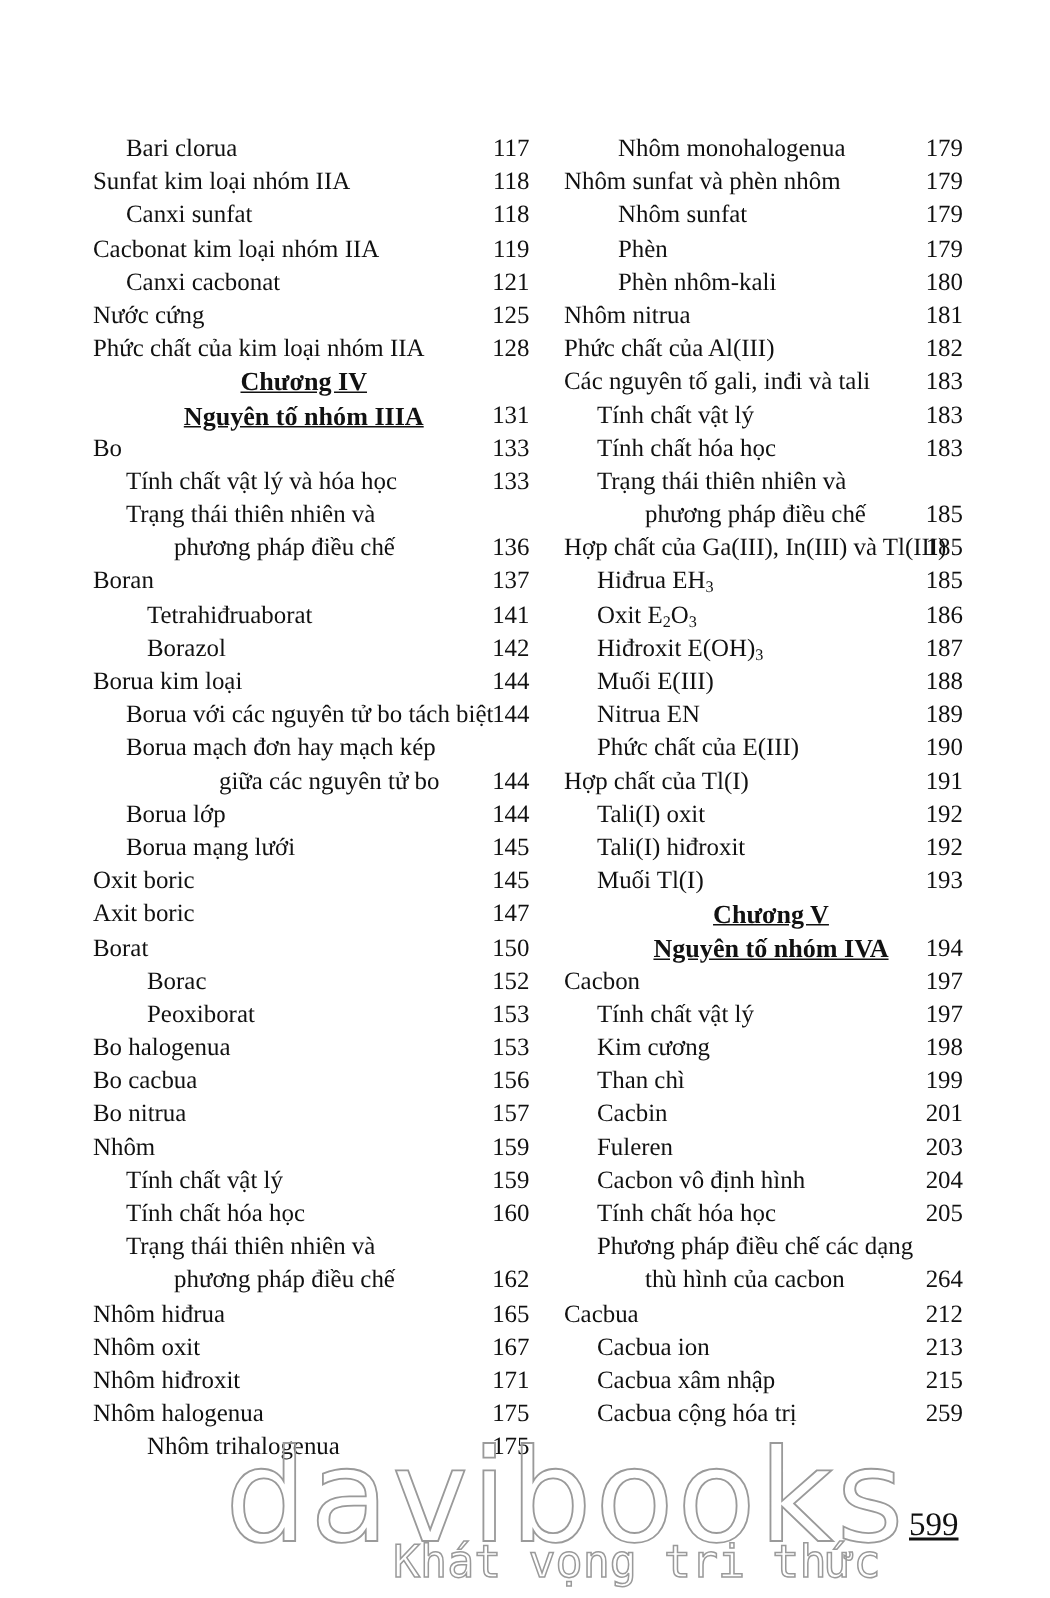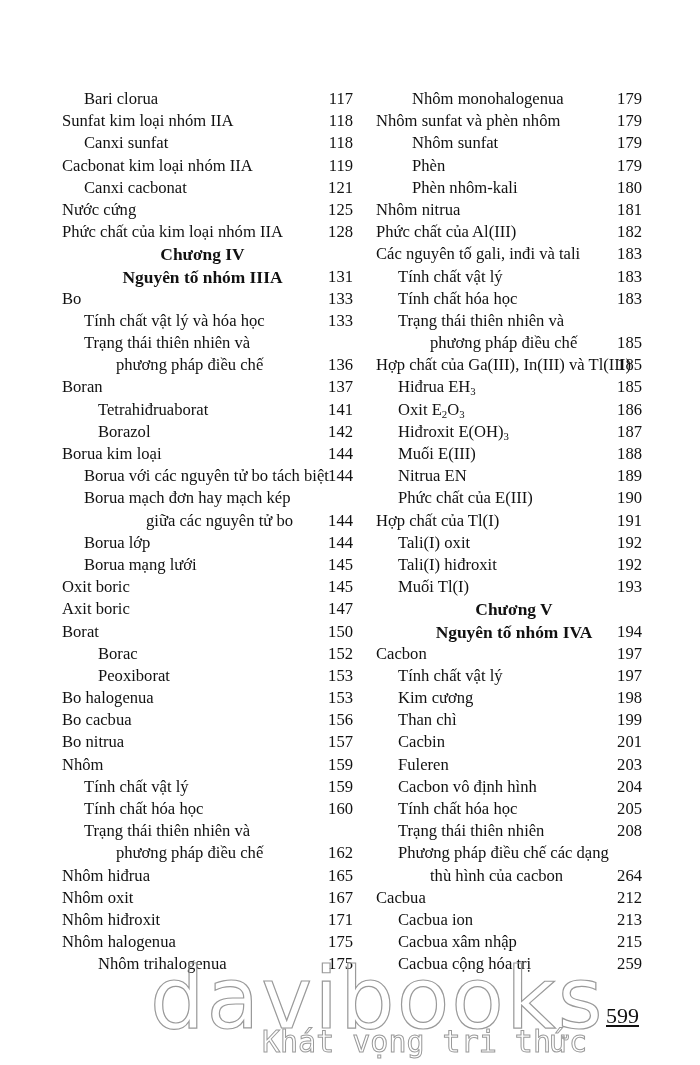--- a/index.html
+++ b/index.html
@@ -25,21 +25,21 @@
     .row .t { position: absolute; left: 0; }
     .row .p { position: absolute; right: 0; text-align: right; }
     .col-left .row .p { right: 2px; }
     .col-right .row .p { right: 22px; }
     .l1 .t { left: 12px; }
     .l2 .t { left: 34px; }
     .l2b .t { left: 48px; }
     .l3 .t { left: 66px; }
     .l4 .t { left: 96px; }
     .head .t { font-weight: bold; font-size: 17.4px; }
-    .head-center .t { left: 0; right: 0; text-align: center; }
+    .head-center .t { left: 0; right: 0; text-align: center; text-decoration: underline; }
     sub { font-size: 0.65em; vertical-align: -0.25em; line-height: 0; }
 
     .pagenum {
       position: absolute; left: 606px; top: 1003px;
       font-size: 22px;
       text-decoration: underline;
     }
     .wm-brand {
       position: absolute; left: 150px; top: 955px;
       font-family: "DejaVu Sans", sans-serif;
@@ -350,24 +350,20 @@
       </div>
       <div class="row l2">
         <span class="t"><span>Cacbon vô định hình</span></span>
         <span class="p">204</span>
       </div>
       <div class="row l2">
         <span class="t"><span>Tính chất hóa học</span></span>
         <span class="p">205</span>
       </div>
       <div class="row l2">
-        <span class="t"><span>Trạng thái thiên nhiên</span></span>
-        <span class="p">208</span>
-      </div>
-      <div class="row l2">
         <span class="t"><span>Phương pháp điều chế các dạng</span></span>
         <span class="p"></span>
       </div>
       <div class="row l3">
         <span class="t"><span>thù hình của cacbon</span></span>
         <span class="p">264</span>
       </div>
       <div class="row l1">
         <span class="t"><span>Cacbua</span></span>
         <span class="p">212</span>

